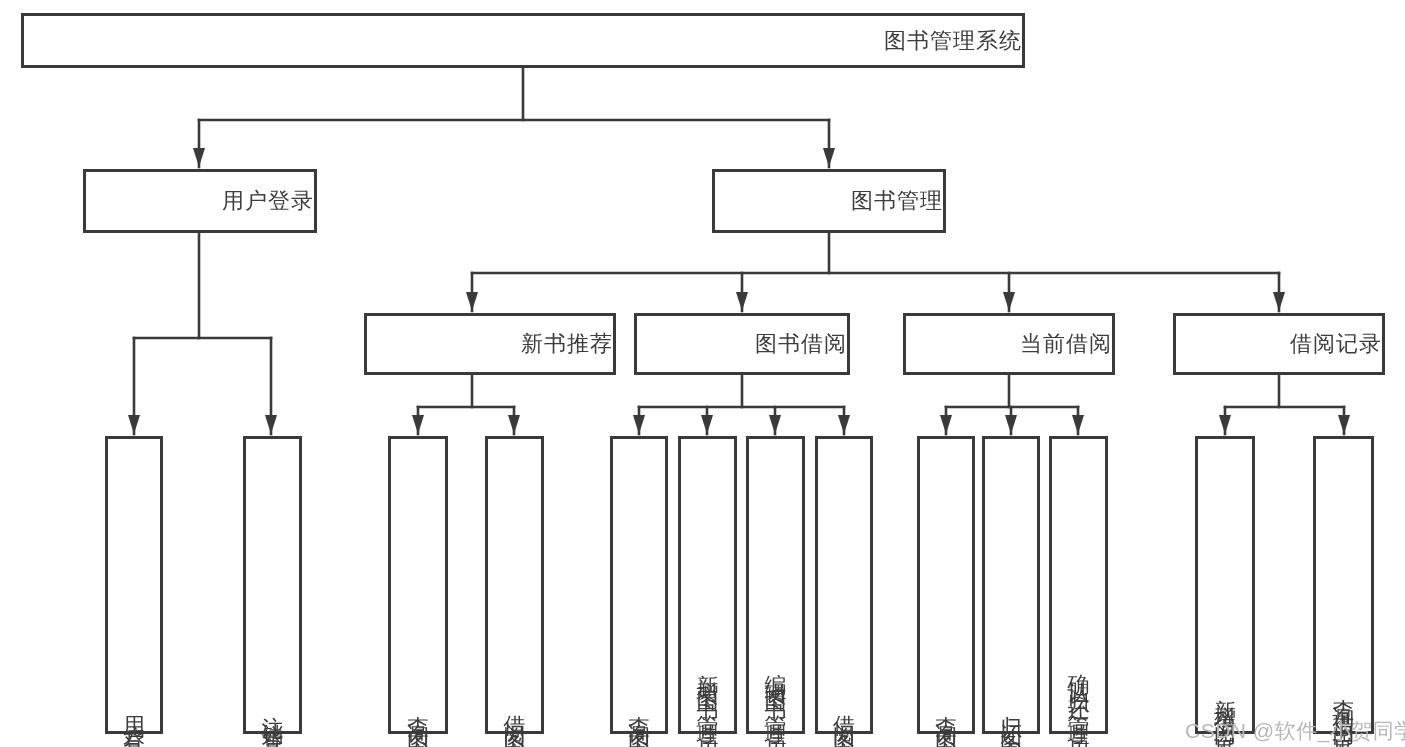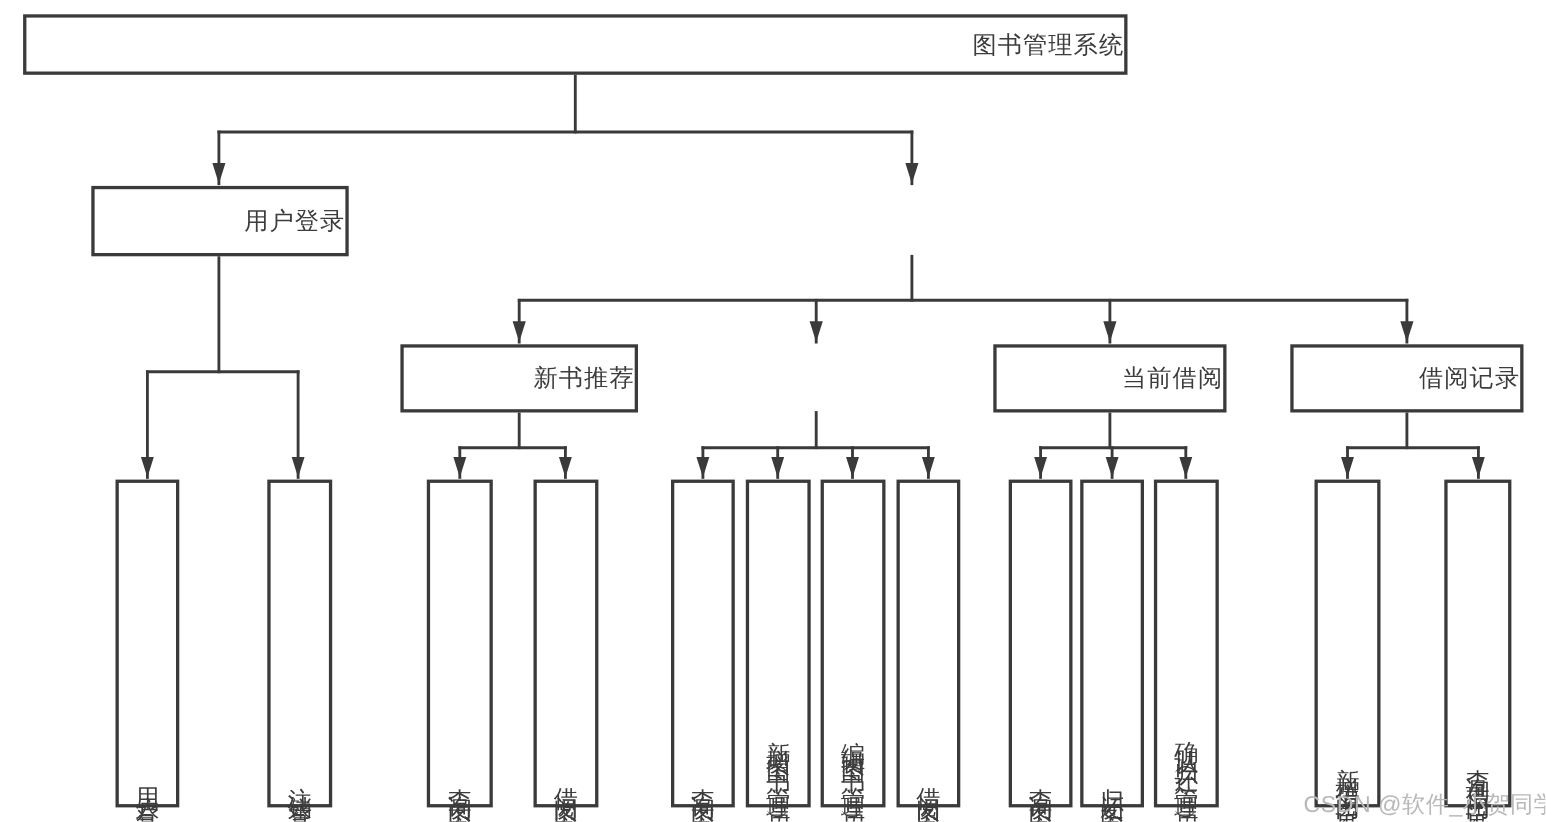--- a/index.html
+++ b/index.html
@@ -97,23 +97,29 @@
     <path d="M1344,407 V434" marker-end="url(#arrow)"></path>
   </svg>
 
   <div class="box" style="left:21px;top:13px;width:1004px;height:55px">
     <span class="hlabel">图书管理系统</span>
   </div>
 
   <div class="box" style="left:83px;top:169px;width:234px;height:64px">
     <span class="hlabel">用户登录</span>
   </div>
+  <div class="box" style="left:712px;top:169px;width:234px;height:64px">
+    <span class="hlabel">图书管理</span>
+  </div>
 
-  <div class="box" style="left:364px;top:313px;width:216px;height:62px">
+  <div class="box" style="left:364px;top:313px;width:252px;height:62px">
     <span class="hlabel">新书推荐</span>
+  </div>
+  <div class="box" style="left:634px;top:313px;width:216px;height:62px">
+    <span class="hlabel">图书借阅</span>
   </div>
   <div class="box" style="left:903px;top:313px;width:212px;height:62px">
     <span class="hlabel">当前借阅</span>
   </div>
   <div class="box" style="left:1173px;top:313px;width:212px;height:62px">
     <span class="hlabel">借阅记录</span>
   </div>
 
   <div class="box leaf" style="left:105px;top:436px;width:58px;height:298px">
     <span>用户登录</span>

